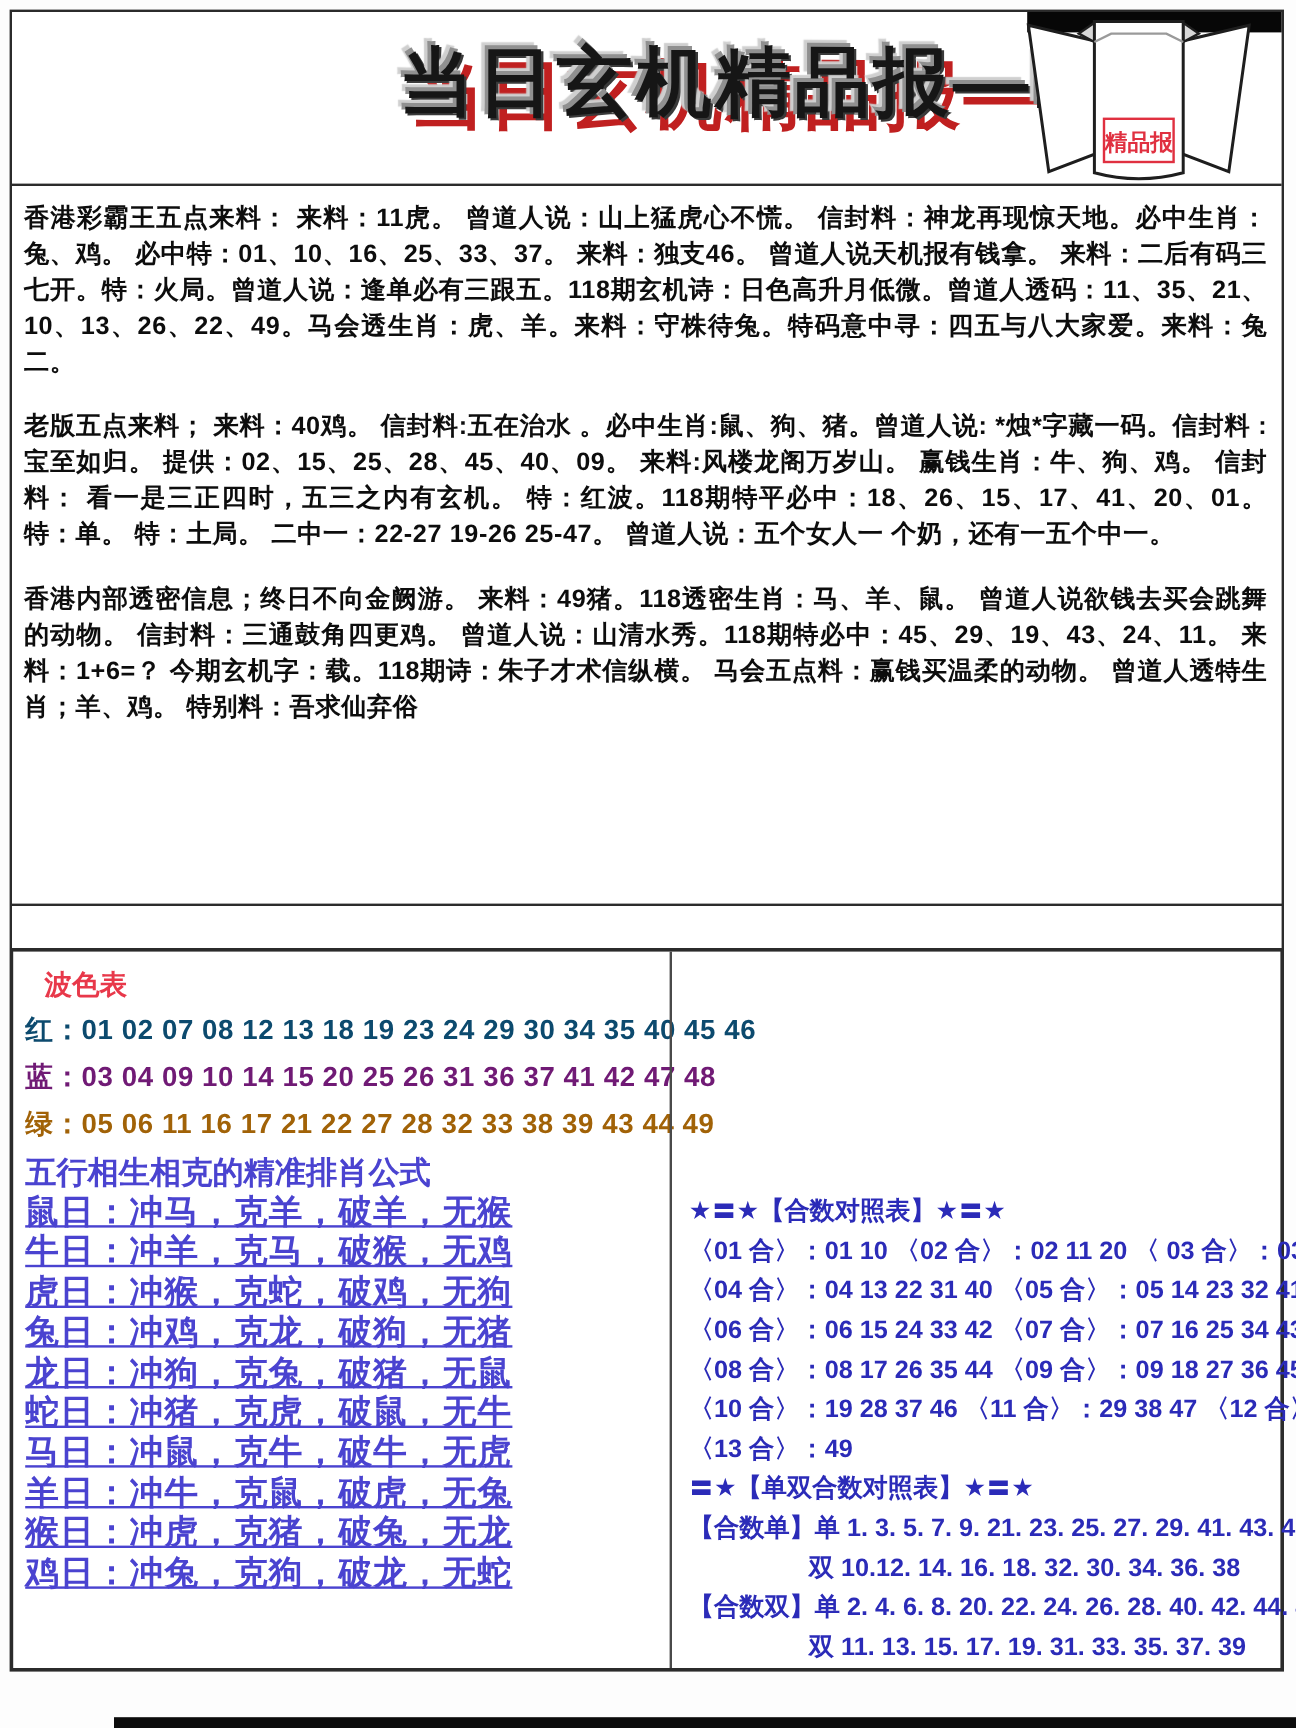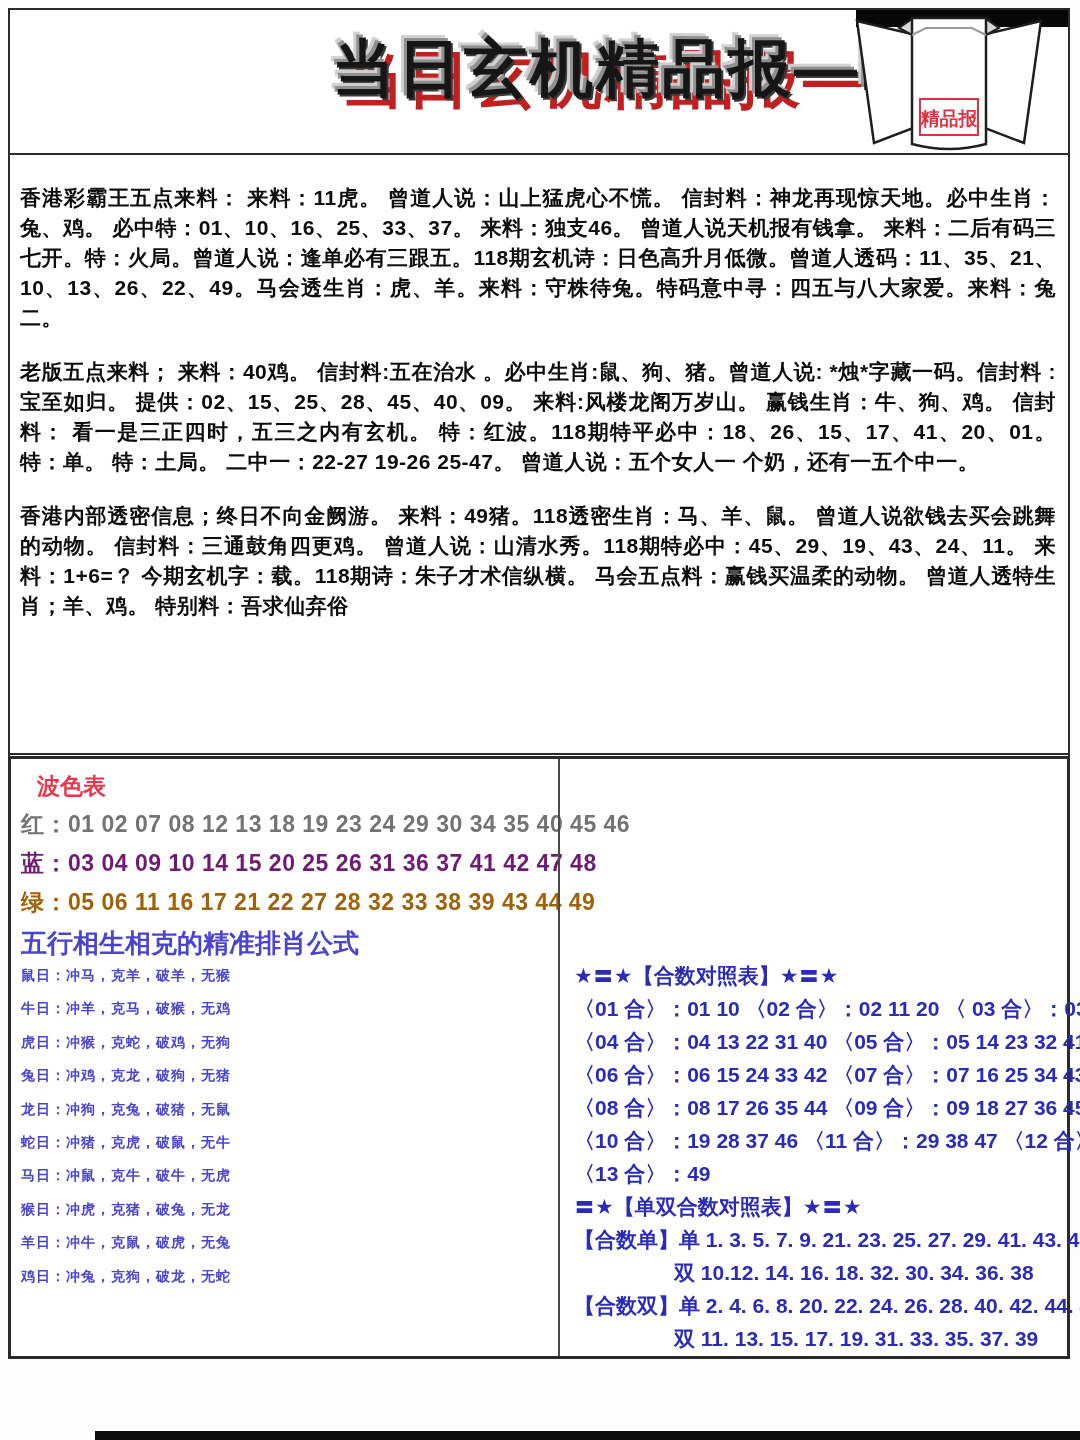--- a/index.html
+++ b/index.html
@@ -11,39 +11,39 @@
            border:2px solid #2b2b2b;box-sizing:border-box;background:#fff;}
   .header{position:relative;height:143px;border-bottom:2px solid #2b2b2b;}
   .top-black-bar{position:absolute;right:0;top:0;width:212px;height:17px;background:#070707;z-index:1;}
   .title3d{position:absolute;left:322px;top:16px;font-size:63px;font-weight:900;
            letter-spacing:3px;white-space:nowrap;z-index:2;}
   .title3d .layer-red{position:absolute;left:9px;top:11px;color:#c02020;}
   .title3d .layer-black{position:relative;color:#161616;
       text-shadow:-3px -3px 0 #909090,-6px -6px 1px #cfcfcf,2px 2px 0 #3a3a3a;}
   .ribbon{position:absolute;right:24px;top:5px;z-index:3;}
 
-  .tips{padding:28px 12px 0 10px;}
+  .tips{padding:12px 12px 0 10px;}
   .tips p{margin:0 0 24px 0;font-size:21px;font-weight:bold;color:#0d0d0d;
           line-height:30px;text-align:justify;letter-spacing:0.5px;}
 
   
   .band{position:absolute;left:8px;top:755px;width:1062px;height:35px;
         border-left:2px solid #2b2b2b;border-right:2px solid #2b2b2b;box-sizing:border-box;background:#fff;}
 
   
-  .box-bottom{position:absolute;left:8px;top:756px;width:1062px;height:603px;
+  .box-bottom{position:absolute;left:8px;top:790px;width:1062px;height:603px;
               border:3px solid #2b2b2b;box-sizing:border-box;background:#fff;display:flex;}
   .col-left{width:547px;box-sizing:border-box;padding:6px 8px 0 10px;}
   .col-right{flex:1;border-left:2px solid #4a4a4a;box-sizing:border-box;
              padding:200px 6px 0 14px;font-weight:bold;font-size:21px;line-height:33px;}
 
   .wave-title{margin:6px 0 0 16px;font-size:23px;font-weight:bold;}
   .wave-row{margin-top:5px;font-size:23px;font-weight:bold;line-height:34px;letter-spacing:0.5px;white-space:nowrap;}
   .formula-title{margin-top:8px;font-size:26px;font-weight:bold;line-height:32px;}
-  .zodiac-row{font-size:14px;font-weight:bold;line-height:33.4px;letter-spacing:1px;white-space:nowrap;}
+  .zodiac-row{font-size:28px;font-weight:bold;line-height:33.4px;letter-spacing:1px;white-space:nowrap;text-decoration:underline;}
 
   .sum-header{white-space:nowrap;}
   .sum-row{white-space:nowrap;}
   .cont-line{padding-left:100px;white-space:nowrap;}
 
   .bottom-bar{position:absolute;left:95px;right:0;top:1431px;height:9px;background:#0c0c0c;}
 </style>
 </head>
 <body>
 
@@ -78,42 +78,42 @@
     </div>
   </div>
 
   <div class="band"></div>
 
   <div class="box-bottom">
 
     <div class="col-left">
       <div class="wave-title" style="color:#e8384a">波色表</div>
 
-      <div class="wave-row" style="color:#737373">
+      <div class="wave-row" style="color:#0c4a6e">
         <span>红：</span><span>01 02 07 08 12 13 18 19 23 24 29 30 34 35 40 45 46</span>
       </div>
       <div class="wave-row" style="color:#701a75">
         <span>蓝：</span><span>03 04 09 10 14 15 20 25 26 31 36 37 41 42 47 48</span>
       </div>
       <div class="wave-row" style="color:#a16207">
         <span>绿：</span><span>05 06 11 16 17 21 22 27 28 32 33 38 39 43 44 49</span>
       </div>
 
       <div class="formula-title" style="color:#4a43d0">五行相生相克的精准排肖公式</div>
 
       <div style="color:#4a43d0">
         <div class="zodiac-row">鼠日：冲马，克羊，破羊，无猴</div>
         <div class="zodiac-row">牛日：冲羊，克马，破猴，无鸡</div>
         <div class="zodiac-row">虎日：冲猴，克蛇，破鸡，无狗</div>
         <div class="zodiac-row">兔日：冲鸡，克龙，破狗，无猪</div>
         <div class="zodiac-row">龙日：冲狗，克兔，破猪，无鼠</div>
         <div class="zodiac-row">蛇日：冲猪，克虎，破鼠，无牛</div>
         <div class="zodiac-row">马日：冲鼠，克牛，破牛，无虎</div>
+        <div class="zodiac-row">羊日：冲牛，克鼠，破虎，无兔</div>
         <div class="zodiac-row">猴日：冲虎，克猪，破兔，无龙</div>
-        <div class="zodiac-row">羊日：冲牛，克鼠，破虎，无兔</div>
         <div class="zodiac-row">鸡日：冲兔，克狗，破龙，无蛇</div>
       </div>
     </div>
 
     <div class="col-right" style="color:#2b2bb8">
       <div class="sum-header">★〓★【合数对照表】★〓★</div>
       <div class="sum-row">〈01 合〉：01 10 〈02 合〉：02 11 20 〈 03 合〉：03 12 21 30</div>
       <div class="sum-row">〈04 合〉：04 13 22 31 40 〈05 合〉：05 14 23 32 41</div>
       <div class="sum-row">〈06 合〉：06 15 24 33 42 〈07 合〉：07 16 25 34 43</div>
       <div class="sum-row">〈08 合〉：08 17 26 35 44 〈09 合〉：09 18 27 36 45</div>

